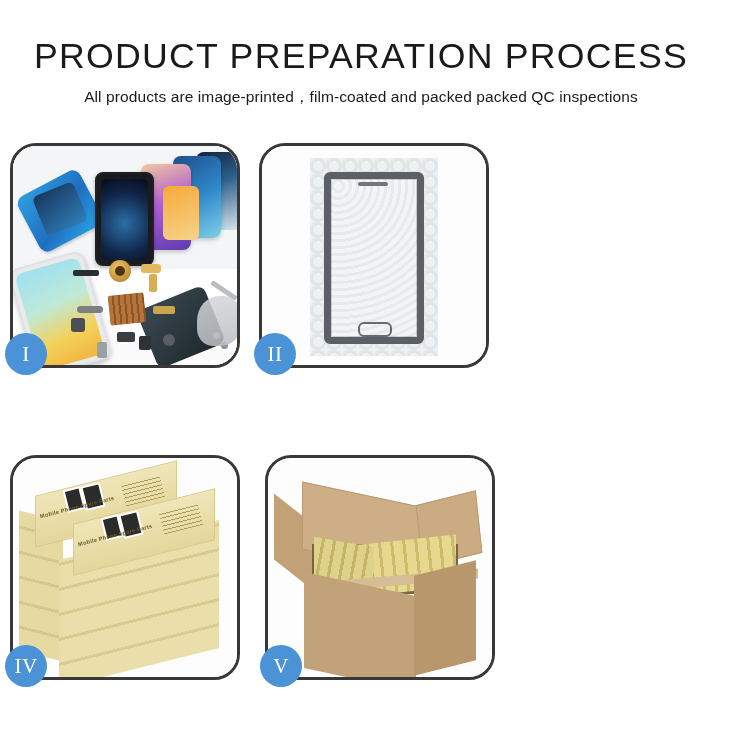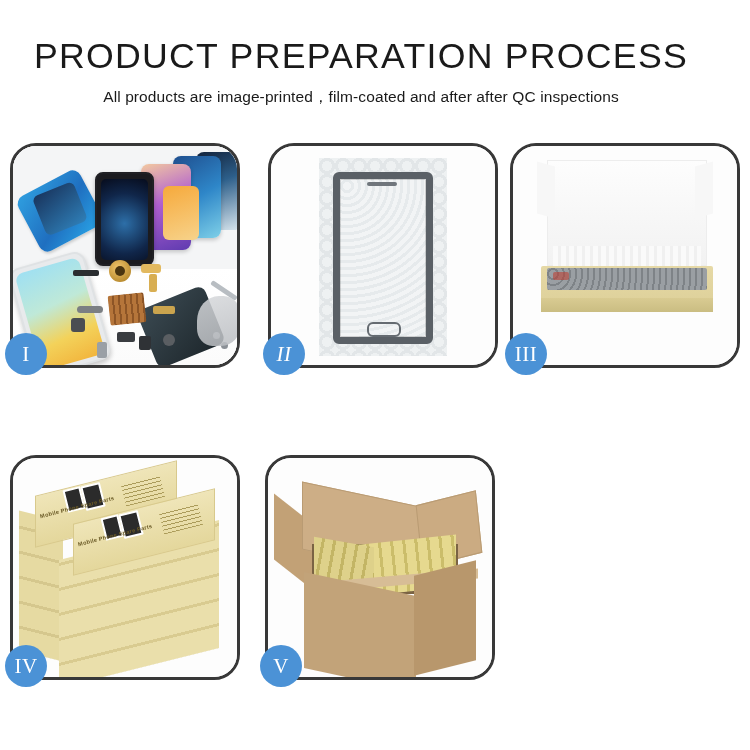--- a/index.html
+++ b/index.html
@@ -28,21 +28,21 @@
   .panel{
     position:absolute;width:230px;height:225px;
     border:3.5px solid #383838;border-radius:26px;
     background:#fdfdfd;box-sizing:border-box;overflow:visible;
   }
   .panel .inner{
     position:absolute;inset:0;border-radius:23px;overflow:hidden;
     background:#fdfdfd;
   }
   .p1{left:0;top:0;}
-  .p2{left:258px;top:0;font-style:italic;}
+  .p2{left:249px;top:0;}
   .p3{left:500px;top:0;}
   .p4{left:0;top:312px;}
   .p5{left:255px;top:312px;}
   .p6{left:500px;top:312px;}
 
   .badge{
     position:absolute;left:-8px;bottom:-10px;width:42px;height:42px;
     border-radius:50%;background:#4b92d6;color:#ffffff;
     display:flex;align-items:center;justify-content:center;
     font-family:"Liberation Serif", serif;font-size:21px;letter-spacing:.5px;
@@ -245,21 +245,21 @@
   .sc-tab2{position:absolute;left:46px;top:178px;width:20px;height:22px;background:#b99a71;transform:skewY(19deg);}
   .sc-shadow{position:absolute;left:150px;top:18px;width:54px;height:20px;background:#eef1f3;transform:rotate(-10deg);}
 </style>
 </head>
 <body>
 
 <div class="page">
 
   <div class="header">
     <div class="title">PRODUCT PREPARATION PROCESS</div>
-    <div class="subtitle">All products are image-printed，film-coated and after after QC inspections</div>
+    <div class="subtitle">All products are image-printed，film-coated and packed packed QC inspections</div>
   </div>
 
   <div class="grid">
 
     <div class="panel p1">
       <div class="inner">
         <div class="scene bg-grey">
           <div class="ph ph-blue-film"></div>
           <div class="ph ph-wide"></div>
           <div class="ph ph-teal"></div>
@@ -292,32 +292,20 @@
     <div class="panel p2">
       <div class="inner bw-bg">
         <div class="bw-sheet"></div>
         <div class="bw-screen"></div>
         <div class="bw-ear"></div>
         <div class="bw-home"></div>
       </div>
       <div class="badge">II</div>
     </div>
 
-    <div class="panel p3">
-      <div class="inner ob-bg">
-        <div class="ob-lid"></div>
-        <div class="ob-lid-l"></div>
-        <div class="ob-lid-r"></div>
-        <div class="ob-foam"></div>
-        <div class="ob-tray"></div>
-        <div class="ob-inner"></div>
-        <div class="ob-front"></div>
-      </div>
-      <div class="badge">III</div>
-    </div>
 
     <div class="panel p4">
       <div class="inner sb-bg">
         <div class="sb-edgeL"></div>
         <div class="sb-edgeR"></div>
         <div class="sbox sb-top"></div>
         <div class="sbox sb-top2"></div>
         <div class="sb-thumb sb-t1"></div>
         <div class="sb-thumb sb-t2"></div>
         <div class="sb-thumb sb-t3"></div>

